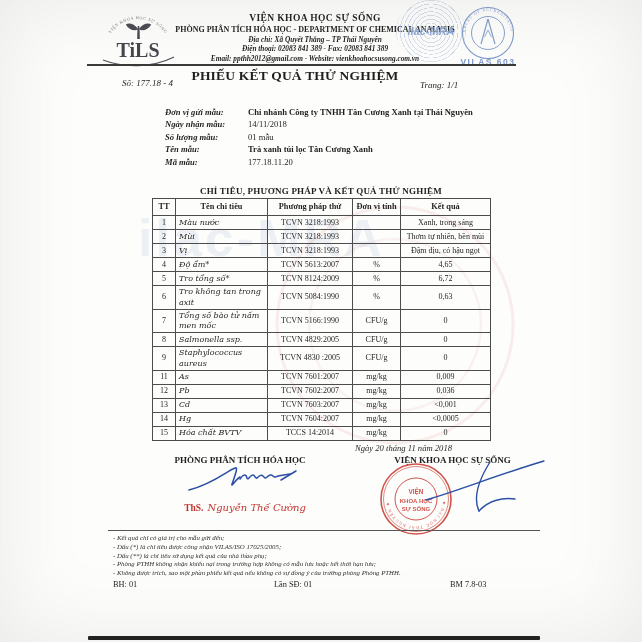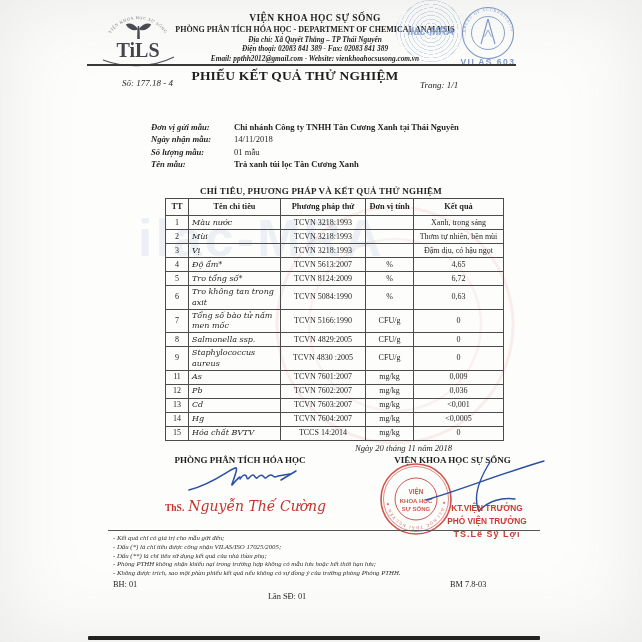--- a/index.html
+++ b/index.html
@@ -27,55 +27,55 @@
   .stamp-accred{left:456px;top:4px;}
   .vilas{left:450px;top:57px;width:76px;text-align:center;font:bold 8.5px "Liberation Sans", sans-serif;
     color:#7f9aca;letter-spacing:1.5px;}
   .hdr-rule{left:87px;top:64px;width:429px;height:1.6px;background:#3a3a3a;}
 
   .doc-title{left:95px;top:68px;width:400px;text-align:center;font-size:13.5px;font-weight:bold;letter-spacing:.2px;}
   .doc-no{left:122px;top:78px;font-size:9px;font-style:italic;}
   .doc-page{left:420px;top:80px;font-size:9px;font-style:italic;}
 
   
-  .fields{left:151px;top:106px;width:400px;margin-top:15px;}
+  .fields{left:165px;top:106px;width:400px;}
   .field-row{display:flex;line-height:12.4px;font-size:8.6px;}
   .f-label{width:83px;font-weight:bold;font-style:italic;flex-shrink:0;}
   .f-value.bold{font-weight:bold;}
 
   
   .tbl-title{left:140px;top:186px;width:362px;text-align:center;font-weight:bold;font-size:9px;letter-spacing:.2px;}
-  table.results{position:absolute;left:165px;top:198px;width:338px;border-collapse:collapse;table-layout:fixed;background:transparent;padding-left:39px;}
+  table.results{position:absolute;left:152px;top:198px;width:338px;border-collapse:collapse;table-layout:fixed;background:transparent;padding-left:39px;}
   table.results th{font-size:8.3px;font-weight:bold;border:1px solid #4c4c4c;padding:3px 1px;line-height:1.25;text-align:center;}
   table.results td{font-size:8px;border:1px solid #4c4c4c;padding:1px 3px;line-height:1.28;height:11px;}
   td.c{text-align:center;}
   td.name{text-align:left;}
   td.it{font-style:italic;}
 
   
   .date-line{left:355px;top:443px;width:195px;text-align:left;font-style:italic;font-size:8.6px;}
   .sig-title{font-weight:bold;font-size:9px;text-align:center;}
   .sig-left-title{left:150px;top:455px;width:180px;}
   .sig-right-title{left:355px;top:455px;width:195px;}
   .sig-stroke-left{left:185px;top:463px;}
   .signer-left{left:165px;top:497px;width:160px;text-align:center;color:#c4332c;white-space:nowrap;}
   .deg{font-weight:bold;font-size:9.5px;}
-  .name{font-style:italic;font-size:14px;font-family:"DejaVu Serif", serif;}
+  .name{font-style:italic;font-size:10px;font-family:"DejaVu Serif", serif;}
   .red-stamp{left:377px;top:461px;opacity:.85;}
   .sig-stroke-right{left:420px;top:456px;}
   .roles{left:428px;top:502px;width:118px;text-align:center;color:#cb3a30;font-weight:bold;
     font-family:"Liberation Sans", sans-serif;font-size:8.3px;line-height:1.55;}
   .r-name{font-size:9px;letter-spacing:1px;}
 
   
   .sep{left:108px;top:530px;width:432px;height:1px;background:#555;}
   .notes{left:113px;top:534px;width:430px;font-size:6.8px;font-style:italic;line-height:1.3;color:#2e2e2e;}
   .foot{font-size:8.3px;}
   .f-bh{left:113px;top:580px;}
-  .f-lan{left:268px;top:580px;margin-top:12px;}
+  .f-lan{left:274px;top:580px;}
   .f-bm{left:450px;top:580px;}
   .bottom-bar{left:88px;top:636px;width:452px;height:4px;background:#1d1d1d;border-radius:1px;}
 </style>
 </head>
 <body>
 
 <div class="stage">
 
   <div class="abs wm-text">ilac-MRA</div>
   <svg class="abs wm-red" width="300" height="280" viewBox="0 0 300 280">
@@ -147,20 +147,24 @@
         <span class="f-value">14/11/2018</span>
       </div>
       <div class="field-row">
         <span class="f-label">Số lượng mẫu:</span>
         <span class="f-value">01 mẫu</span>
       </div>
       <div class="field-row">
         <span class="f-label">Tên mẫu:</span>
         <span class="f-value bold">Trà xanh túi lọc Tân Cương Xanh</span>
       </div>
+      <div class="field-row">
+        <span class="f-label">Mã mẫu:</span>
+        <span class="f-value">177.18.11.20</span>
+      </div>
     </div>
 
   <div class="abs tbl-title">CHỈ TIÊU, PHƯƠNG PHÁP VÀ KẾT QUẢ THỬ NGHIỆM</div>
   <table class="results">
     <colgroup>
       <col style="width:23px">
         <col style="width:92px">
         <col style="width:85px">
         <col style="width:48px">
         <col style="width:90px">
@@ -312,25 +316,20 @@
   </svg>
 
   <svg class="abs sig-stroke-right" width="130" height="60" viewBox="0 0 130 60">
     <g fill="none" stroke="#2b4fa4" stroke-width="1.4" stroke-linecap="round">
       <path d="M6 44 C40 34 80 18 124 5"></path>
       <path d="M70 6 C60 22 52 40 59 55"></path>
       <path d="M59 55 C68 45 82 41 95 43"></path>
     </g>
   </svg>
 
-  <div class="abs roles">
-    <div>KT.VIỆN TRƯỞNG</div>
-    <div>PHÓ VIỆN TRƯỞNG</div>
-    <div class="r-name">TS.Lê Sỹ Lợi</div>
-  </div>
 
   <div class="abs sep"></div>
   <div class="abs notes">
       <div class="note">- Kết quả chỉ có giá trị cho mẫu gửi đến;</div>
       <div class="note">- Dấu (*) là chỉ tiêu  được công nhận VILAS/ISO 17025/2005;</div>
       <div class="note">- Dấu (**) là chỉ tiêu sử dụng kết quả của nhà thầu phụ;</div>
       <div class="note">- Phòng PTHH không nhận khiếu nại trong trường hợp không có mẫu lưu hoặc hết thời hạn lưu;</div>
       <div class="note">- Không được trích, sao một phần phiếu kết quả nếu không có sự đồng ý của trưởng phòng Phòng PTHH.</div>
     </div>
   <div class="abs foot f-bh">BH: 01</div>

